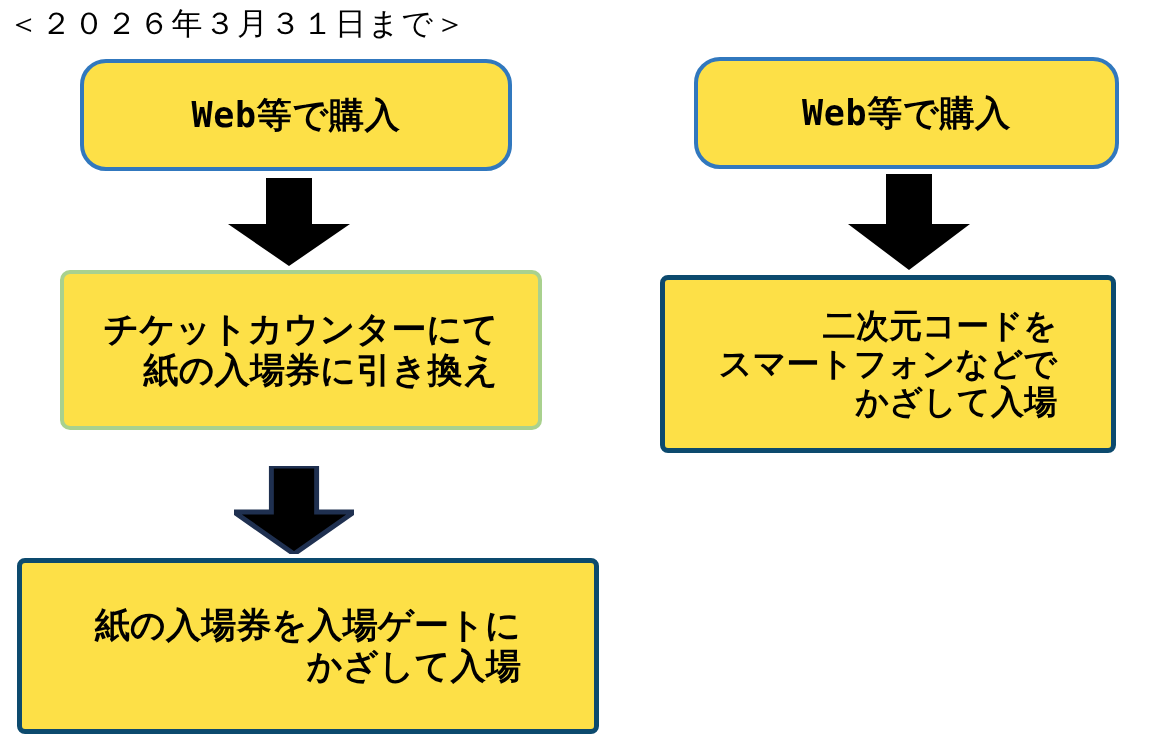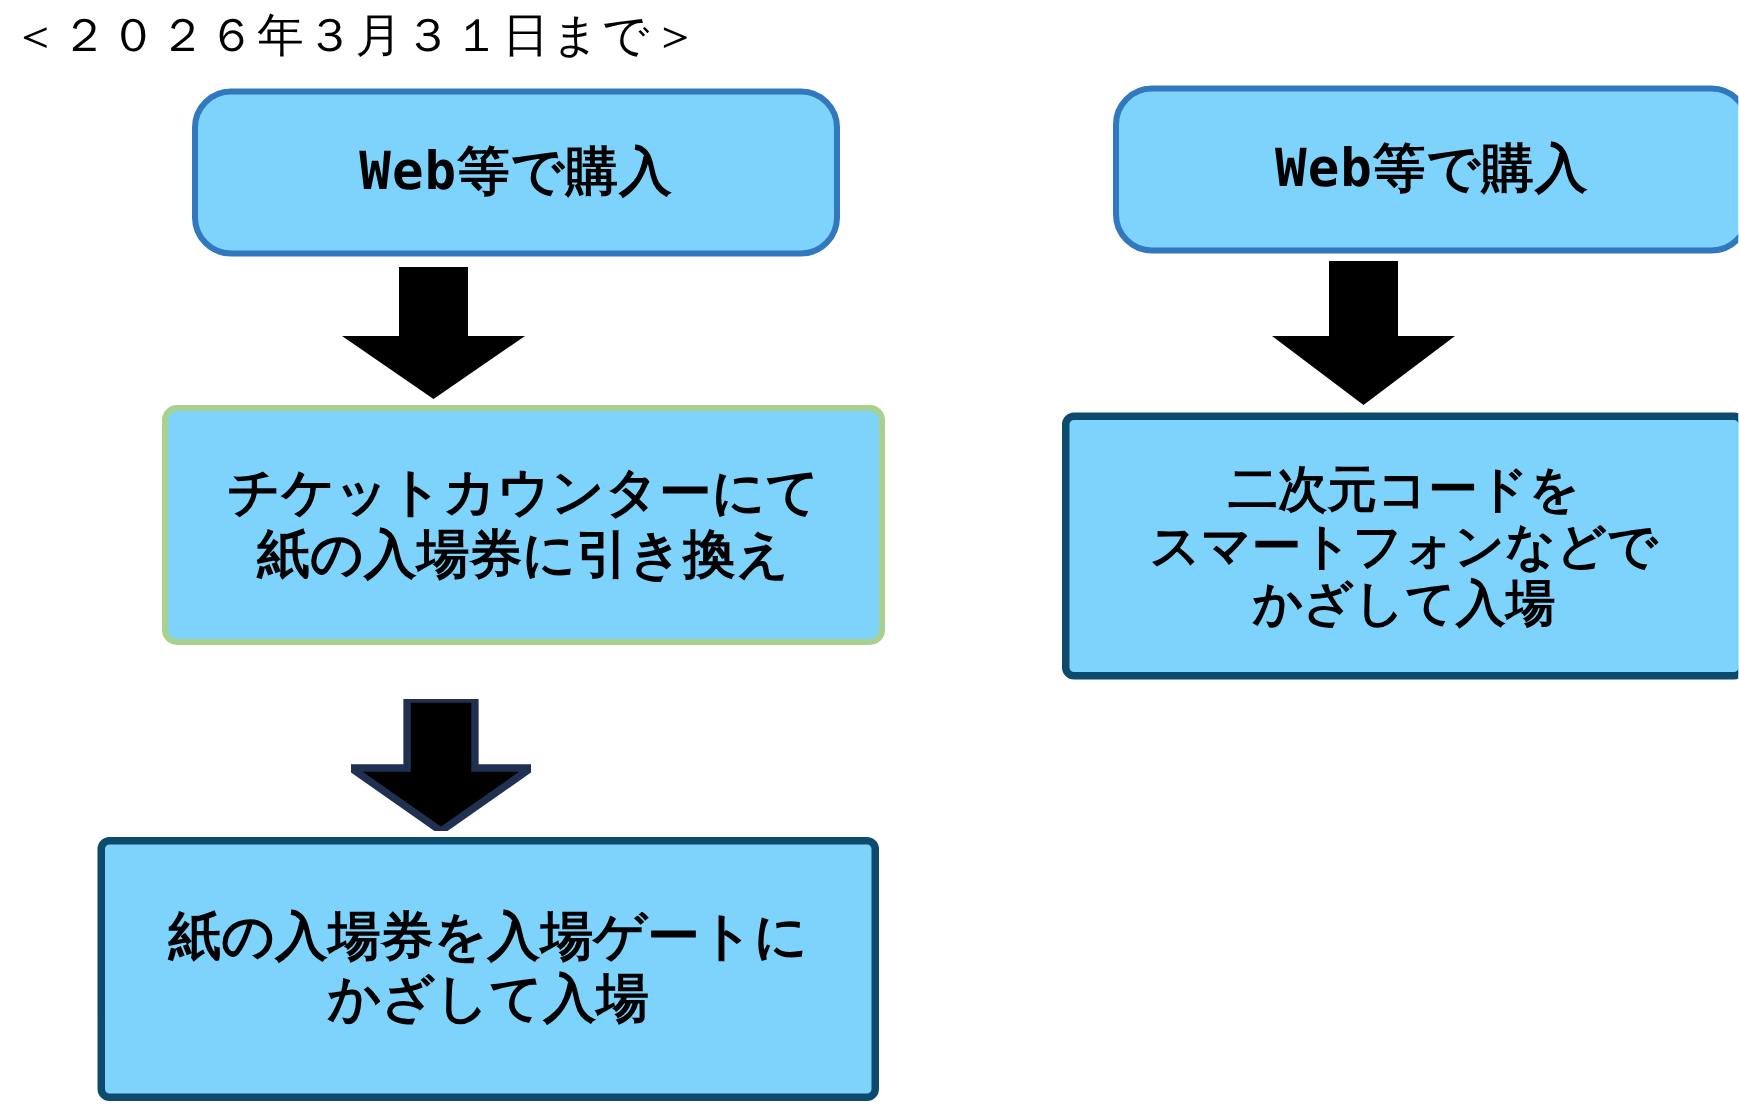--- a/index.html
+++ b/index.html
@@ -28,27 +28,26 @@
     line-height: 1;
     text-align: right;
   }
   #heading-left  { left: 8px;   top: 8px; }
   #heading-right { left: 650px; top: 8px; }
 
   
   .flow-box {
     position: absolute;
     box-sizing: border-box;
-    background: #7dd3fc;
+    background: #fde047;
     display: flex;
     align-items: center;
     justify-content: center;
-    text-align: center;
+    text-align: right;
     color: #000000;
-    margin-left: 48px;
   }
   .flow-box .box-label {
     display: block;
     white-space: pre-line;
     line-height: 1.16;
   }
 
   .box-blue {
     border: 4px solid #3178be;
     border-radius: 26px;
@@ -62,21 +61,21 @@
     border-radius: 8px;
   }
 
   
   #box-l1 { left: 80px;  top: 59px;  width: 432px; height: 112px; }
   #box-l1 .box-label { font-family: "DejaVu Sans Mono", monospace; font-weight: 700; font-size: 35px; letter-spacing: 0.02em; }
 
   #box-l2 { left: 60px;  top: 270px; width: 482px; height: 160px; }
   #box-l2 .box-label { font-family: "DejaVu Sans", sans-serif; font-weight: 700; font-size: 35px; letter-spacing: 0.005em; }
 
-  #box-l3 { left: 17px;  top: 558px; width: 521px; height: 176px; }
+  #box-l3 { left: 17px;  top: 558px; width: 582px; height: 176px; }
   #box-l3 .box-label { font-family: "DejaVu Sans", sans-serif; font-weight: 700; font-size: 35px; letter-spacing: 0.005em; }
 
   #box-r1 { left: 694px; top: 57px;  width: 425px; height: 112px; }
   #box-r1 .box-label { font-family: "DejaVu Sans Mono", monospace; font-weight: 700; font-size: 35px; letter-spacing: 0.02em; }
 
   #box-r2 { left: 660px; top: 275px; width: 456px; height: 178px; }
   #box-r2 .box-label { font-family: "DejaVu Sans", sans-serif; font-weight: 700; font-size: 33px; letter-spacing: 0.005em; }
 
   
   .arrow { position: absolute; }

